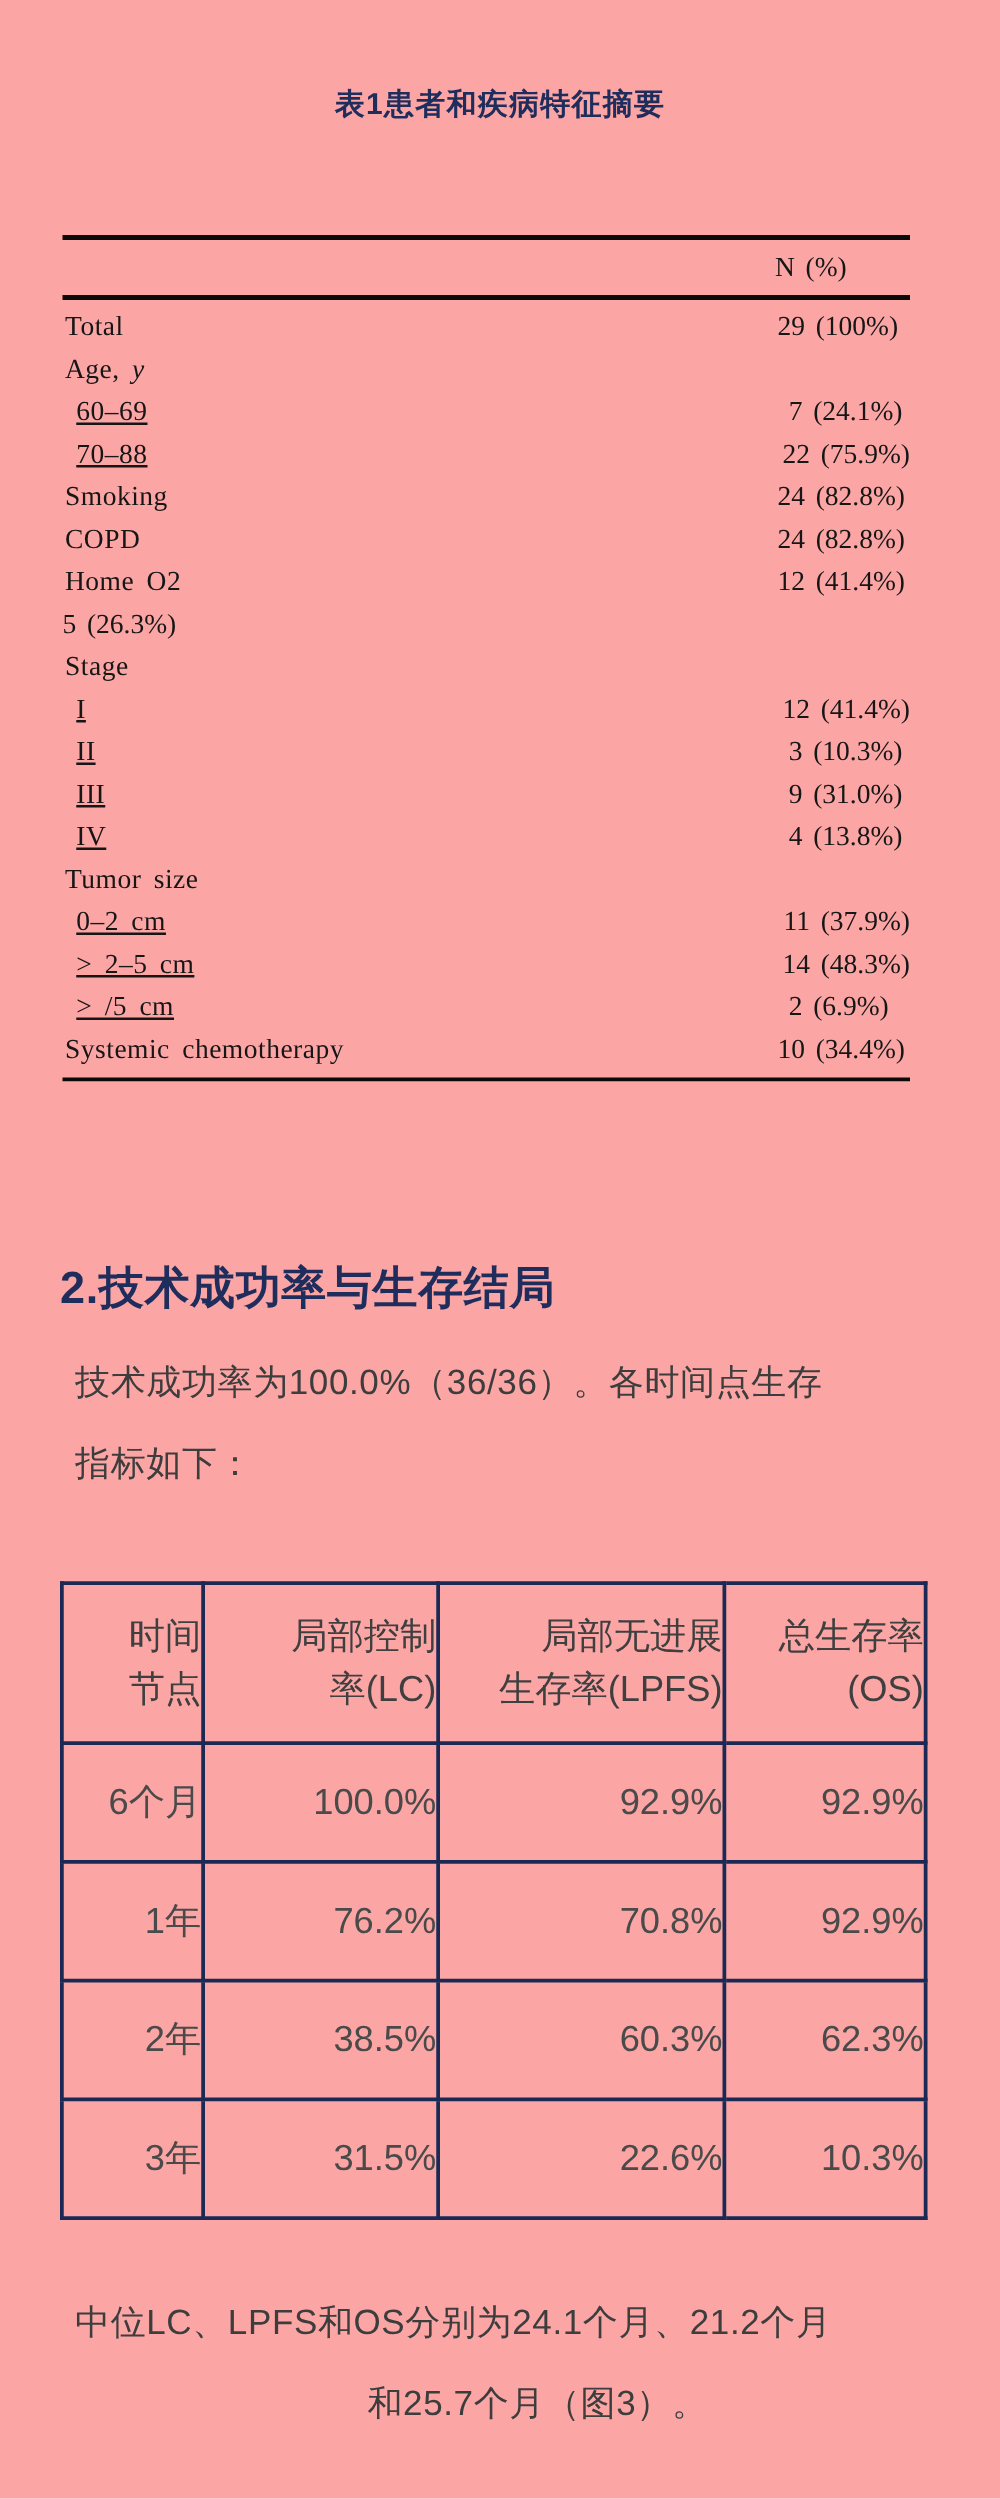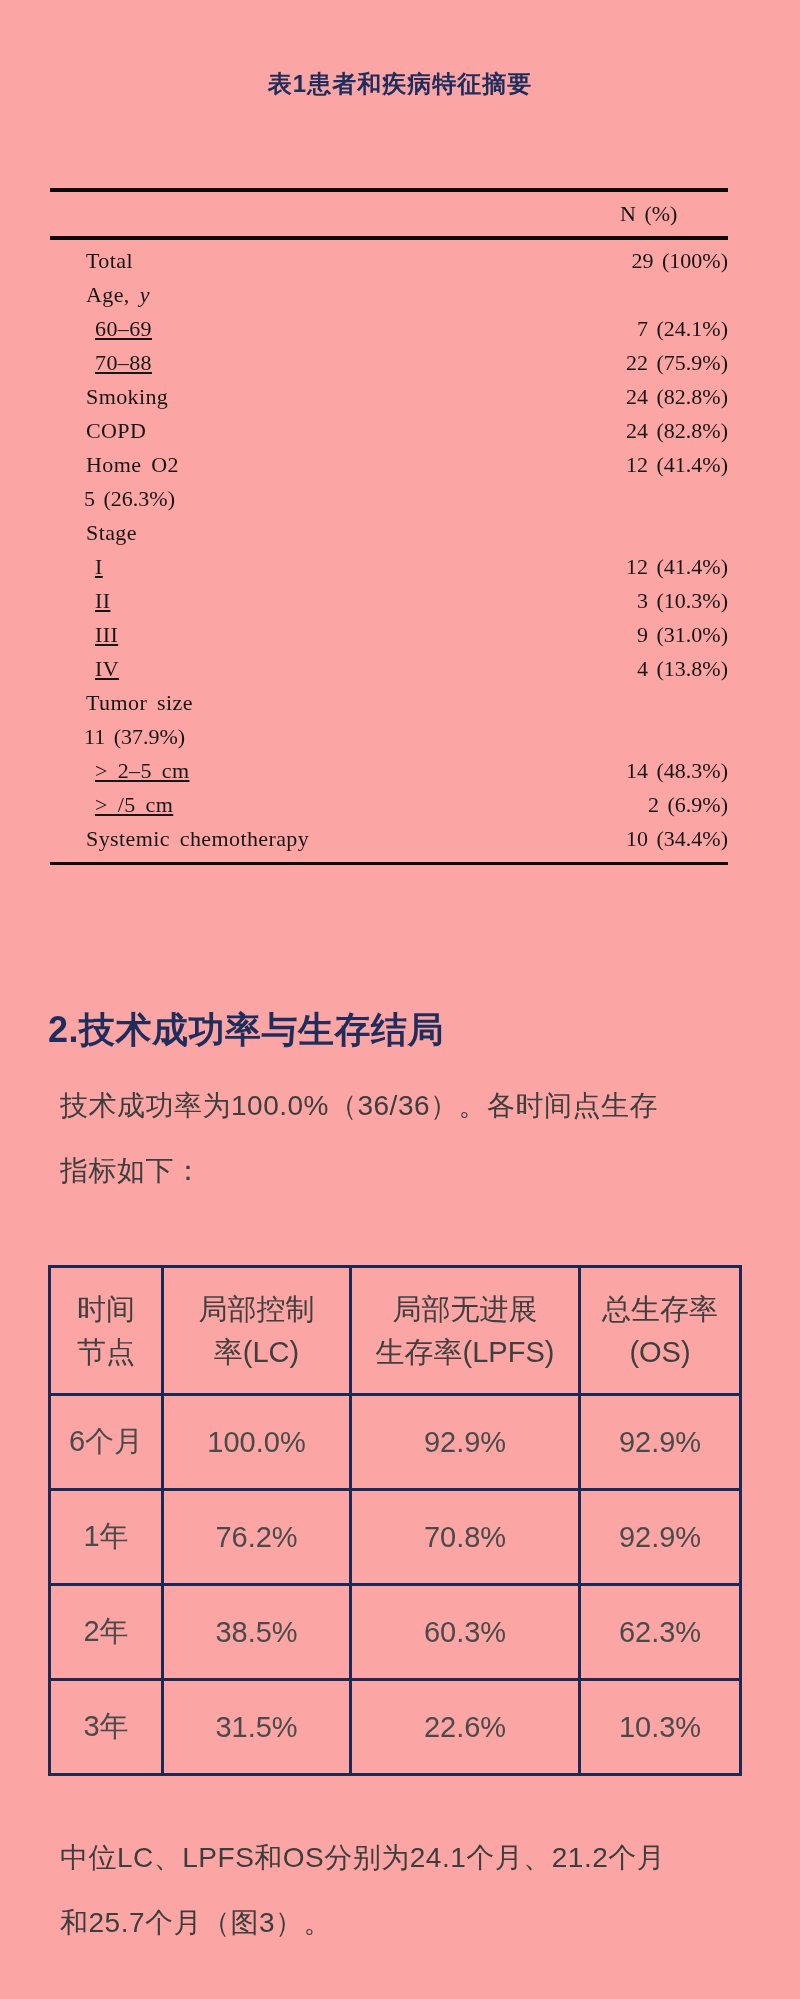--- a/index.html
+++ b/index.html
@@ -35,21 +35,21 @@
   }
   .t1-head{
     position:relative;height:44px;
     border-bottom:4px solid var(--rule);
   }
   .t1-colhead{
     position:absolute;left:570px;top:0;
     line-height:44px;word-spacing:3px;
   }
   .t1-body{padding-top:4px;padding-bottom:6px;border-bottom:3px solid var(--rule);}
-  .t1-row{display:flex;height:34px;line-height:34px;margin-left:34px;}
+  .t1-row{display:flex;height:34px;line-height:34px;}
   .t1-label{width:570px;padding-left:2px;letter-spacing:0.4px;word-spacing:4px;white-space:nowrap;}
   .t1-label.indent{padding-left:11px;text-decoration:underline;}
   .t1-value{flex:1;word-spacing:3px;white-space:nowrap;}
   .t1-label i{font-style:italic;}
 
   
   .sec-heading{
     position:absolute;left:48px;top:1008px;width:720px;
     font-size:36px;line-height:44px;font-weight:bold;
     color:var(--navy);
@@ -59,31 +59,31 @@
     position:absolute;left:40px;width:740px;
     font-size:28px;line-height:36px;
     color:var(--body-gray);
     letter-spacing:0.5px;
     white-space:nowrap;
     margin-left:20px;
   }
   .body-line.l1{top:1088px;}
   .body-line.l2{top:1153px;}
   .body-line.l3{top:1840px;}
-  .body-line.l4{top:1905px;}
+  .body-line.l4{top:1905px;text-align:center;}
 
   
   .table2{
     position:absolute;left:48px;top:1265px;
     border-collapse:collapse;
     table-layout:fixed;
   }
   .table2 th,.table2 td{
     border:3px solid var(--border-navy);
-    text-align:center;vertical-align:middle;
+    text-align:right;vertical-align:middle;
     padding:0;
   }
   .table2 th{
     height:125px;
     font-weight:400;
     font-size:29px;line-height:43px;
     color:#3f3f3f;
     white-space:pre-line;
   }
   .table2 td{
@@ -153,20 +153,21 @@
         </div>
         <div class="t1-row">
           <div class="t1-label indent">IV</div>
           <div class="t1-value">4 (13.8%)</div>
         </div>
         <div class="t1-row">
           <div class="t1-label">Tumor size</div>
           <div class="t1-value"></div>
         </div>
         <div class="t1-row">
+          <div class="t1-label indent">0–2 cm</div>
           <div class="t1-value">11 (37.9%)</div>
         </div>
         <div class="t1-row">
           <div class="t1-label indent">&gt; 2–5 cm</div>
           <div class="t1-value">14 (48.3%)</div>
         </div>
         <div class="t1-row">
           <div class="t1-label indent">&gt; /5 cm</div>
           <div class="t1-value">2 (6.9%)</div>
         </div>

